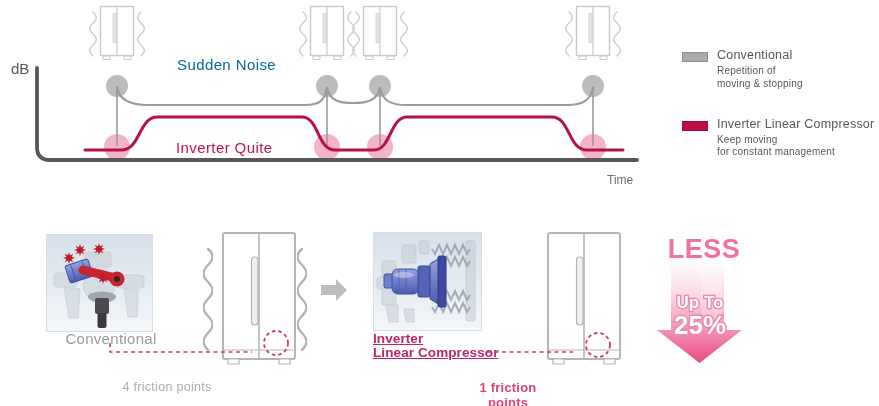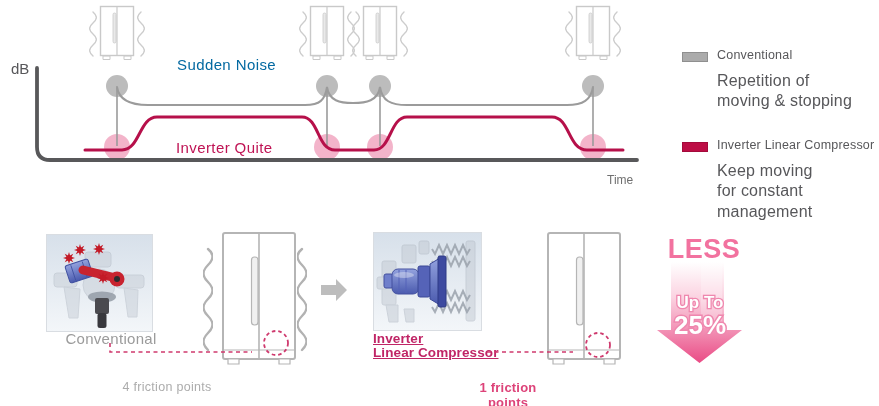--- a/index.html
+++ b/index.html
@@ -15,21 +15,21 @@
   .keeping-quiet{left:176px;top:139px;font-size:15px;color:#bf1354;letter-spacing:.4px;}
   
   .fridge-top{position:absolute;top:5px;height:58px;display:flex;align-items:center;gap:2px;}
   
   .legend{left:682px;top:48px;width:195px;}
   .legend-row{display:flex;gap:9px;margin-bottom:26px;}
   .legend-swatch{width:24px;height:8px;margin-top:4px;flex:0 0 auto;}
   .legend-swatch.gray{background:#ababab;border:1px solid #8f8f8f;}
   .legend-swatch.magenta{background:#bd0d45;border:1px solid #a30a3b;}
   .legend-label{font-size:12.5px;color:#57575a;letter-spacing:.2px;}
-  .legend-desc{font-size:16px;color:#57575a;line-height:1.28;margin-top:9px;letter-spacing:.2px;}
+  .legend-desc{font-size:10px;color:#57575a;line-height:1.28;margin-top:3px;letter-spacing:.2px;}
   
   .comp-img{border:1px solid #d9dde2;}
   .conv-label{left:61px;top:330px;width:100px;text-align:center;font-size:15px;color:#9b9b9b;letter-spacing:.3px;}
   .inv-label{left:373px;top:332px;font-size:13.5px;font-weight:bold;color:#c02566;line-height:14px;letter-spacing:.1px;text-decoration:underline;}
   .friction-4{left:117px;top:380px;width:100px;text-align:center;font-size:12.5px;color:#acacac;letter-spacing:.3px;}
   .friction-1{left:458px;top:380px;width:100px;text-align:center;font-size:13px;font-weight:bold;color:#dd4379;letter-spacing:.2px;}
   
   .badge-title{left:648px;top:219px;width:112px;text-align:center;font-size:27px;font-weight:bold;line-height:21.5px;letter-spacing:.5px;}
   .badge-title .l1{color:#f2729f;display:block;margin-top:20px;}
   .badge-title .l2{color:#ee5289;display:block;}

